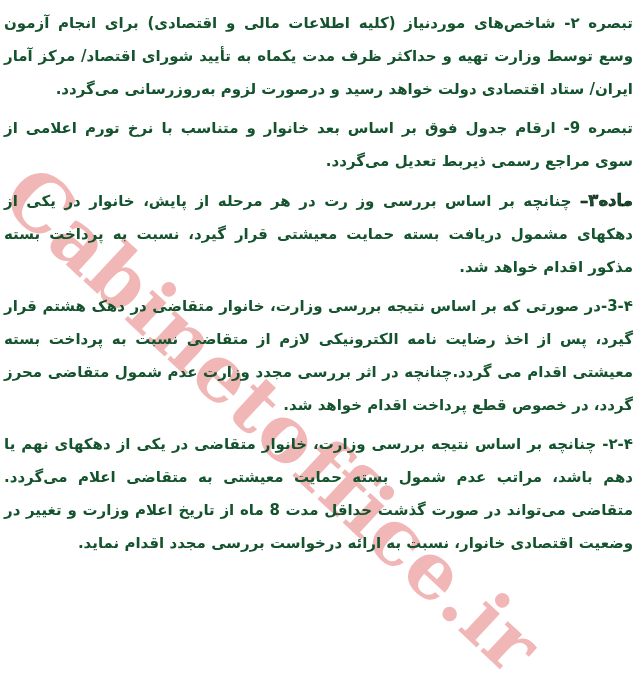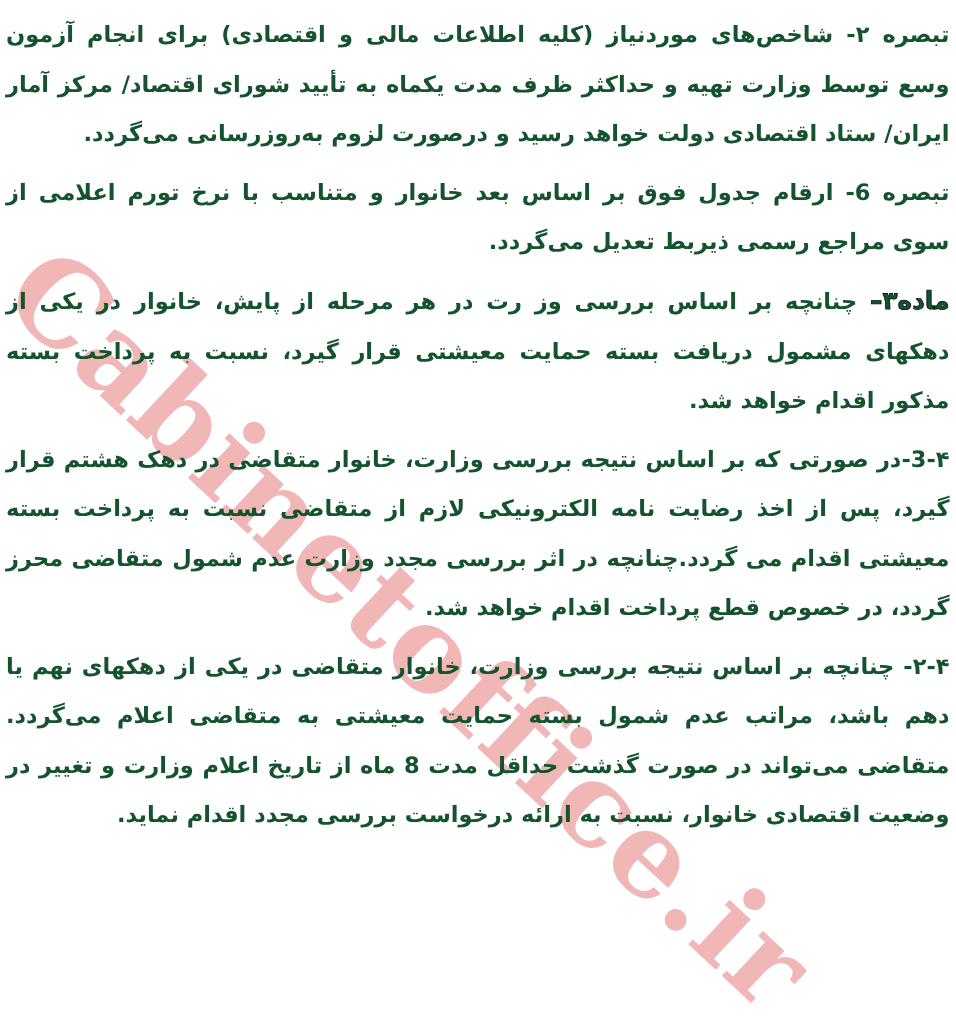--- a/index.html
+++ b/index.html
@@ -60,21 +60,21 @@
 <body>
 
 <div class="page">
 
   <div class="watermark">Cabinetoffice.ir</div>
 
   <div class="content">
 
     <p class="para"><span class="lead">تبصره ۲-</span> <span>شاخص‌های موردنیاز (کلیه اطلاعات مالی و اقتصادی) برای انجام آزمون وسع توسط وزارت تهیه و حداکثر ظرف مدت یکماه به تأیید شورای اقتصاد/ مرکز آمار ایران/ ستاد اقتصادی دولت خواهد رسید و درصورت لزوم به‌روزرسانی می‌گردد.</span></p>
 
-    <p class="para"><span class="lead">تبصره 6-</span> <span>ارقام جدول فوق بر اساس بعد خانوار و متناسب با نرخ تورم اعلامی از سوی مراجع رسمی ذیربط تعدیل می‌گردد.</span></p>
+    <p class="para"><span class="lead">تبصره 9-</span> <span>ارقام جدول فوق بر اساس بعد خانوار و متناسب با نرخ تورم اعلامی از سوی مراجع رسمی ذیربط تعدیل می‌گردد.</span></p>
 
     <p class="para"><span class="lead lead-article">ماده۳–</span> <span>چنانچه بر اساس بررسی وز رت در هر مرحله از پایش، خانوار در یکی از دهکهای مشمول دریافت بسته حمایت معیشتی قرار گیرد، نسبت به پرداخت بسته مذکور اقدام خواهد شد.</span></p>
 
 
     <p class="para"><span class="lead">3-۴-</span><span>در صورتی که بر اساس نتیجه بررسی وزارت، خانوار متقاضی در دهک هشتم قرار گیرد، پس از اخذ رضایت نامه الکترونیکی لازم از متقاضی نسبت به پرداخت بسته معیشتی اقدام می گردد.چنانچه در اثر بررسی مجدد وزارت عدم شمول متقاضی محرز گردد، در خصوص قطع پرداخت اقدام خواهد شد.</span></p>
 
     <p class="para"><span class="lead">۲-۴-</span> <span>چنانچه بر اساس نتیجه بررسی وزارت، خانوار متقاضی در یکی از دهکهای نهم یا دهم باشد، مراتب عدم شمول بسته حمایت معیشتی به متقاضی اعلام می‌گردد. متقاضی می‌تواند در صورت گذشت حداقل مدت 8 ماه از تاریخ اعلام وزارت و تغییر در وضعیت اقتصادی خانوار، نسبت به ارائه درخواست بررسی مجدد اقدام نماید.</span></p>
 
     <p class="para"> </p>
 

